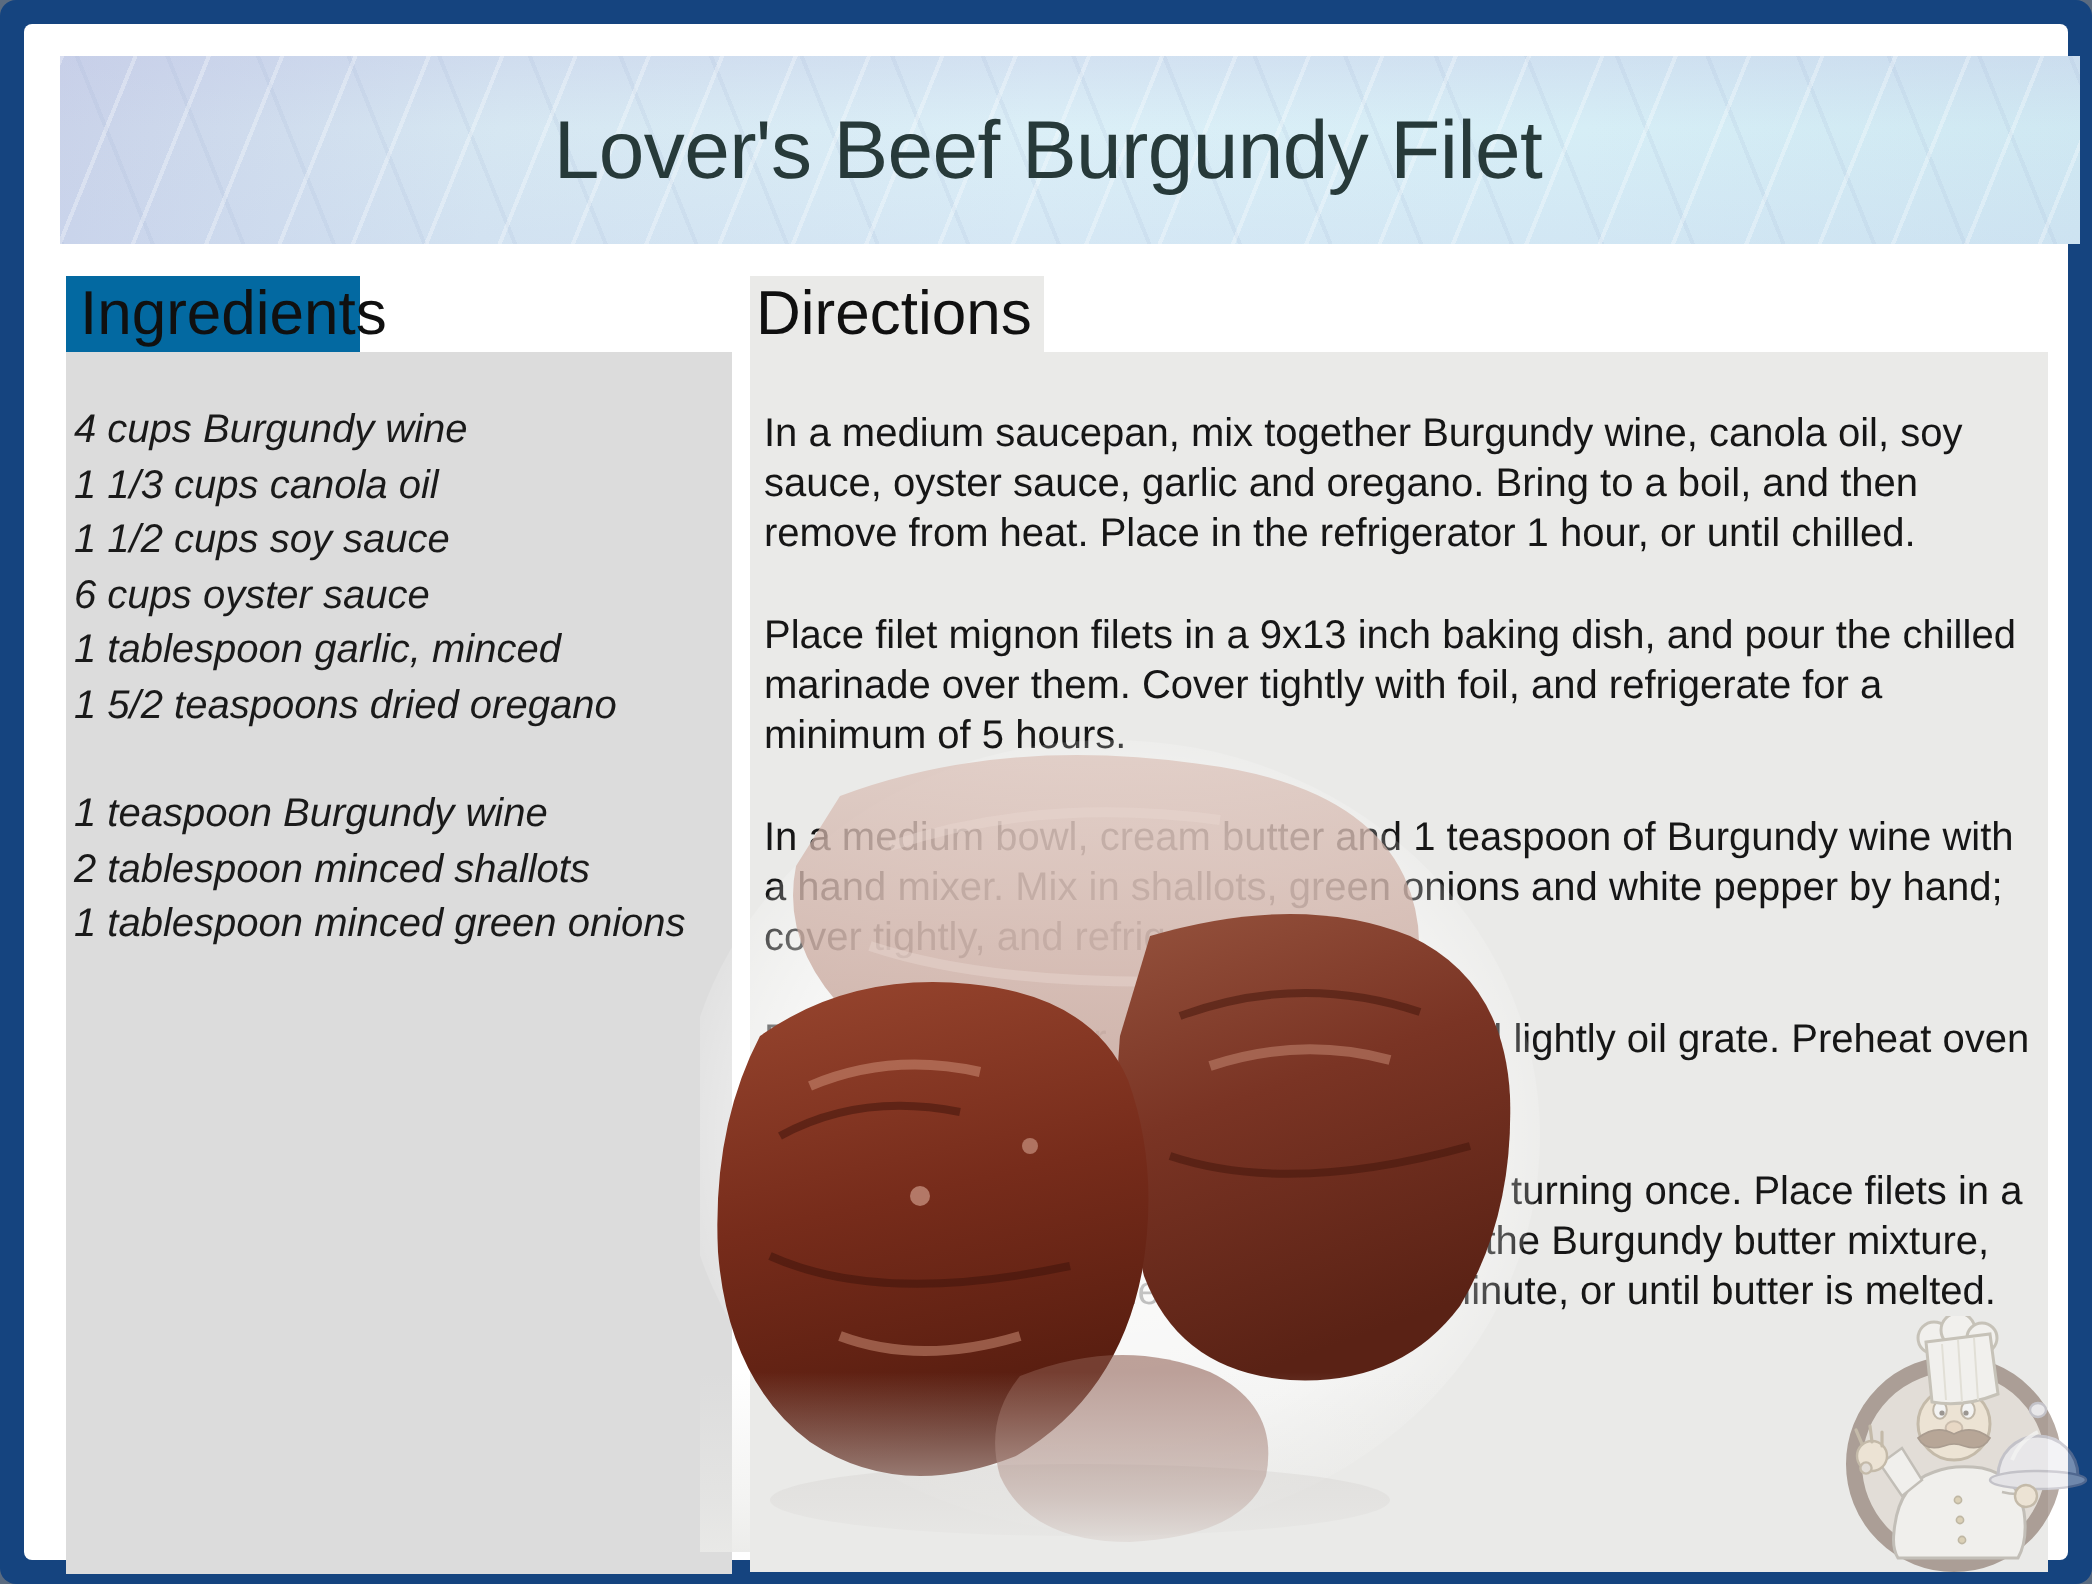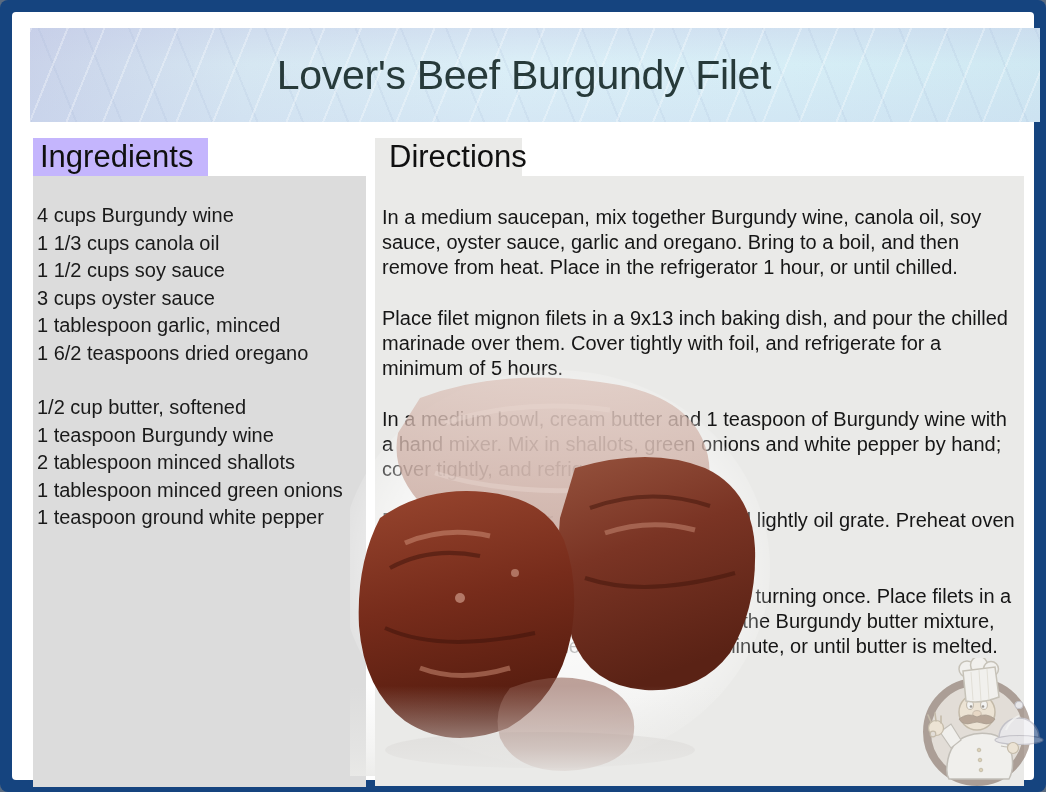--- a/index.html
+++ b/index.html
@@ -23,33 +23,33 @@
   .header h1{
     margin:0;padding:0 22px 0 0;font-size:41px;font-weight:400;
     letter-spacing:-0.3px;color:#273a3a;white-space:nowrap;
   }
 
   
   .head-box{
     position:absolute;top:126px;height:38px;display:flex;align-items:center;
     font-size:31px;font-weight:400;color:#101010;z-index:3;
   }
-  .ing-head{left:21px;width:175px;background:#c4b5fd;padding-left:7px;box-sizing:border-box;}
-  .dir-head{left:363px;width:147px;background:#eaeae8;padding-left:14px;box-sizing:border-box;}
+  .ing-head{left:21px;width:147px;background:#0369a1;padding-left:7px;box-sizing:border-box;}
+  .dir-head{left:363px;width:147px;background:#eaeae8;padding-left:3px;box-sizing:border-box;}
 
   
   .ing-panel{
     position:absolute;left:21px;top:164px;width:333px;height:611px;
     background:#dcdcdc;z-index:1;
   }
   .ing-content{
     position:relative;z-index:3;padding:26px 0 0 4px;
     font-size:20px;line-height:27.5px;color:#1a1a1a;white-space:nowrap;
   }
-  .ing-group{margin:0 0 27px 0;}
+  .ing-group{margin:0 0 27px 0;font-style:italic;}
   .ing-line{height:27.5px;}
 
   .dir-panel{
     position:absolute;left:363px;top:164px;width:649px;height:610px;
     background:#eaeae8;z-index:1;
   }
   .dir-content{
     position:relative;z-index:3;padding:29px 2px 0 7px;
     font-size:20px;line-height:25px;color:#161616;
   }
@@ -74,30 +74,28 @@
     <div class="head-box ing-head">
       <span>Ingredients</span>
     </div>
 
     <section class="ing-panel">
       <div class="ing-content">
         <div class="ing-group">
           <div class="ing-line">4 cups Burgundy wine</div>
           <div class="ing-line">1 1/3 cups canola oil</div>
           <div class="ing-line">1 1/2 cups soy sauce</div>
-          <div class="ing-line">3 cups oyster sauce</div>
+          <div class="ing-line">6 cups oyster sauce</div>
           <div class="ing-line">1 tablespoon garlic, minced</div>
-          <div class="ing-line">1 6/2 teaspoons dried oregano</div>
+          <div class="ing-line">1 5/2 teaspoons dried oregano</div>
         </div>
         <div class="ing-group">
-          <div class="ing-line">1/2 cup butter, softened</div>
           <div class="ing-line">1 teaspoon Burgundy wine</div>
           <div class="ing-line">2 tablespoon minced shallots</div>
           <div class="ing-line">1 tablespoon minced green onions</div>
-          <div class="ing-line">1 teaspoon ground white pepper</div>
         </div>
       </div>
     </section>
 
     <div class="head-box dir-head">
       <span>Directions</span>
     </div>
 
     <section class="dir-panel">
       <div class="dir-content">

